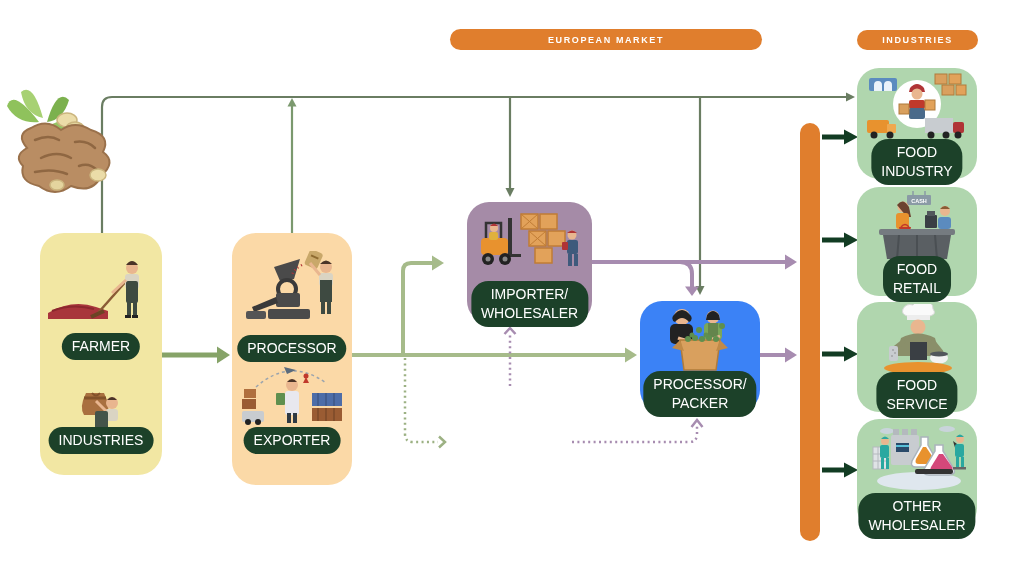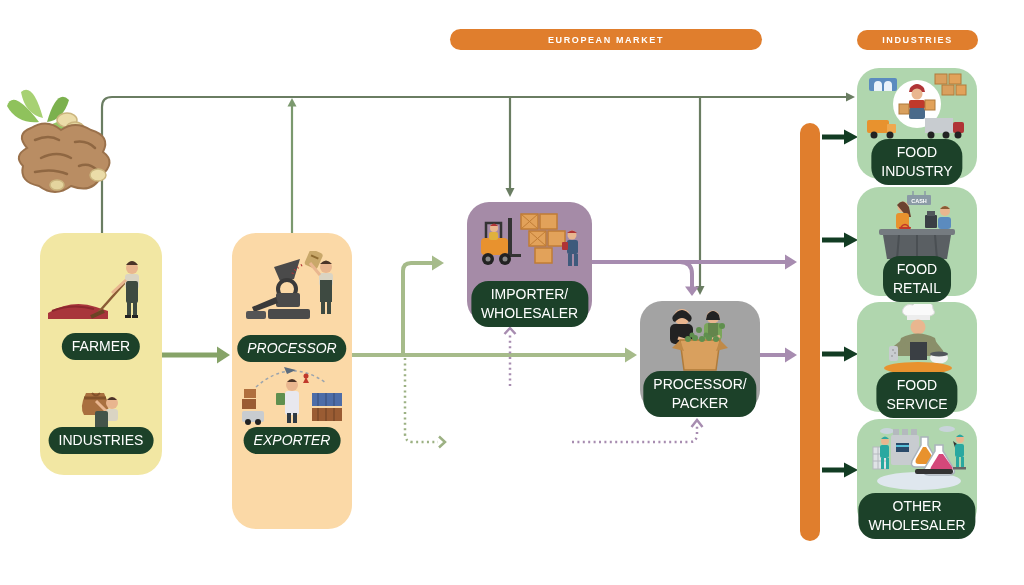--- a/index.html
+++ b/index.html
@@ -140,21 +140,21 @@
     <svg class="illus" style="left:42px;top:178px;" width="40" height="52" viewBox="0 0 40 52">
       <rect x="13" y="0" width="13" height="22" rx="2" fill="#44544A"></rect>
       <rect x="14" y="20" width="5" height="22" fill="#44544A"></rect>
       <rect x="21" y="20" width="5" height="22" fill="#44544A"></rect>
       <rect x="12" y="40" width="8" height="3" fill="#222"></rect>
         <rect x="20" y="40" width="8" height="3" fill="#222"></rect>
     </svg>
     <span class="pill" style="top:194px;">INDUSTRIES</span>
   </div>
 
-  <div class="node" style="left:232px;top:233px;width:120px;height:296px;background:var(--peach-box);font-style:italic;">
+  <div class="node" style="left:232px;top:233px;width:120px;height:252px;background:var(--peach-box);">
     <svg class="illus" style="left:12px;top:18px;" width="96" height="82" viewBox="0 0 96 82">
       <path d="M30 16 L56 8 L50 28 L36 30 Z" fill="#4A4A4A"></path>
       <circle cx="43" cy="38" r="9" fill="none" stroke="#3A3A3A" stroke-width="4"></circle>
       <rect x="32" y="42" width="24" height="14" rx="2" fill="#4A4A4A"></rect>
       <path d="M32 46 L8 56 L10 61 L34 52 Z" fill="#3A3A3A"></path>
       <rect x="2" y="60" width="20" height="8" rx="2" fill="#555555"></rect>
       <rect x="24" y="58" width="42" height="10" rx="2" fill="#4A4A4A"></rect>
       <g transform="rotate(24 70 10)">
           <rect x="62" y="0" width="14" height="17" rx="3" fill="#C9A86A"></rect>
         <path d="M65 6 h8" stroke="#8F6B30" stroke-width="2"></path>
@@ -218,21 +218,21 @@
       <rect x="90" y="28" width="11" height="14" rx="2" fill="#3E5A7C"></rect>
       <rect x="91" y="42" width="4" height="12" fill="#3E5A7C"></rect>
         <rect x="97" y="42" width="4" height="12" fill="#3E5A7C"></rect>
       <rect x="85" y="30" width="6" height="8" rx="1" fill="#B03436"></rect>
     </svg>
     <span class="pill" style="top:79px;">IMPORTER/
 WHOLESALER</span>
   </div>
 
 
-  <div class="node sm" style="left:640px;top:301px;width:120px;height:111px;background:#a3a3a3;">
+  <div class="node sm" style="left:640px;top:301px;width:120px;height:111px;background:#3b82f6;">
     <svg class="illus" style="left:18px;top:7px;" width="84" height="66" viewBox="0 0 84 66">
       <circle cx="24" cy="9" r="8" fill="#E9B68F"></circle>
       <path d="M15 8 q9 -12 18 0 q2 4 -2 6 q-7 -8 -14 0 q-4 -2 -2 -6 Z" fill="#222222"></path>
       <rect x="12" y="16" width="23" height="20" rx="5" fill="#222222"></rect>
       <circle cx="55" cy="9" r="6.5" fill="#E9B68F"></circle>
       <path d="M49 7 q6 -8 12 0 l1 5 h-14 Z" fill="#222222"></path>
       <rect x="46" y="15" width="18" height="17" rx="4" fill="#7AA65A"></rect>
       <rect x="50" y="15" width="10" height="17" fill="#222222" opacity="0.25"></rect>
       <circle cx="41" cy="22" r="3" fill="#5F8F4E"></circle>
         <circle cx="64" cy="18" r="3" fill="#5F8F4E"></circle>

